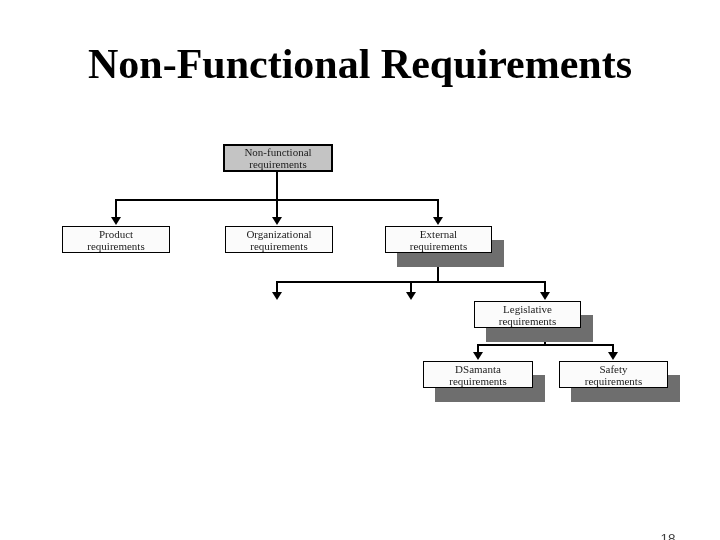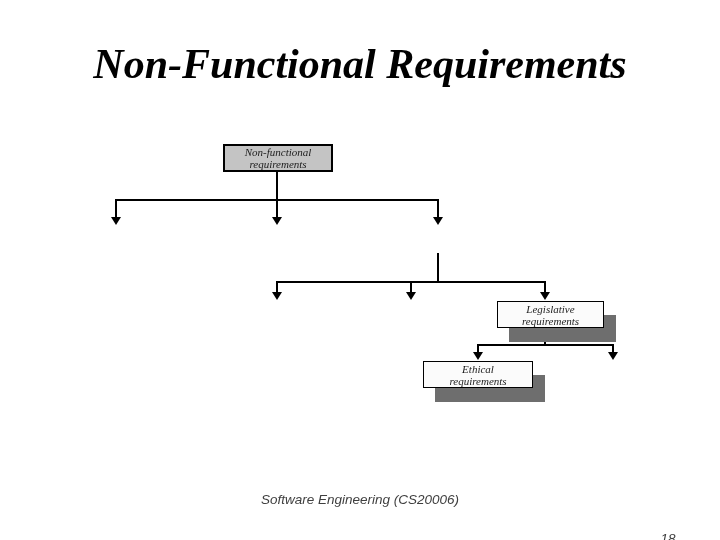--- a/index.html
+++ b/index.html
@@ -1,17 +1,17 @@
 <!DOCTYPE html>
 <html style="--root-fill: #c4c4c4; --node-fill: #fbfbfb; --shadow: #6e6e6e; --line: #000000; --text: #1c1c1c;"><head>
 <meta charset="utf-8">
 <style>
   html,body { margin:0; padding:0; background:#ffffff; }
   body { width:720px; height:540px; font-family:"Liberation Serif", serif; }
-  .slide { position:relative; width:720px; height:540px; background:#ffffff; overflow:hidden;font-style:italic; }
+  .slide { position:relative; width:720px; height:540px; background:#ffffff; overflow:hidden; }
 
   .title {
     position:absolute; top:40px; left:0; width:720px; margin:0;
     text-align:center; font-family:"Liberation Serif", serif;
     font-weight:700; font-size:42px; color:#000000; white-space:nowrap;
   }
 
   .diagram { position:absolute; left:0; top:0; width:720px; height:540px; }
 
   .node {
@@ -72,23 +72,26 @@
     <div class="arrowhead" style="left:540px;top:292px"></div>
 
     <div class="line" style="left:544px;top:328px;width:2px;height:17px"></div>
     <div class="line" style="left:477px;top:344px;width:137px;height:2px"></div>
     <div class="line" style="left:477px;top:344px;width:2px;height:8px"></div>
     <div class="arrowhead" style="left:473px;top:352px"></div>
     <div class="line" style="left:612px;top:344px;width:2px;height:8px"></div>
     <div class="arrowhead" style="left:608px;top:352px"></div>
 
     <div class="node root" style="left:223px;top:144px;width:110px;height:28px">Non-functional requirements</div>
-    <div class="node shadowed" style="left:497px;top:301px;width:107px;height:27px">Legislative requirements</div>
-    <div class="node shadowed" style="left:423px;top:361px;width:110px;height:27px">Ethical requirements</div>
+    <div class="node" style="left:62px;top:226px;width:108px;height:27px">Product requirements</div>
+    <div class="node" style="left:225px;top:226px;width:108px;height:27px">Organizational requirements</div>
+    <div class="node shadowed" style="left:385px;top:226px;width:107px;height:27px">External requirements</div>
+    <div class="node shadowed" style="left:474px;top:301px;width:107px;height:27px">Legislative requirements</div>
+    <div class="node shadowed" style="left:423px;top:361px;width:110px;height:27px">DSamanta requirements</div>
+    <div class="node shadowed" style="left:559px;top:361px;width:109px;height:27px">Safety requirements</div>
   </div>
 
   <div class="footer">
-    <div>Software Engineering (CS20006)</div>
   </div>
 
   <div class="page-number">18</div>
 
 </div>
 
 </body></html>

